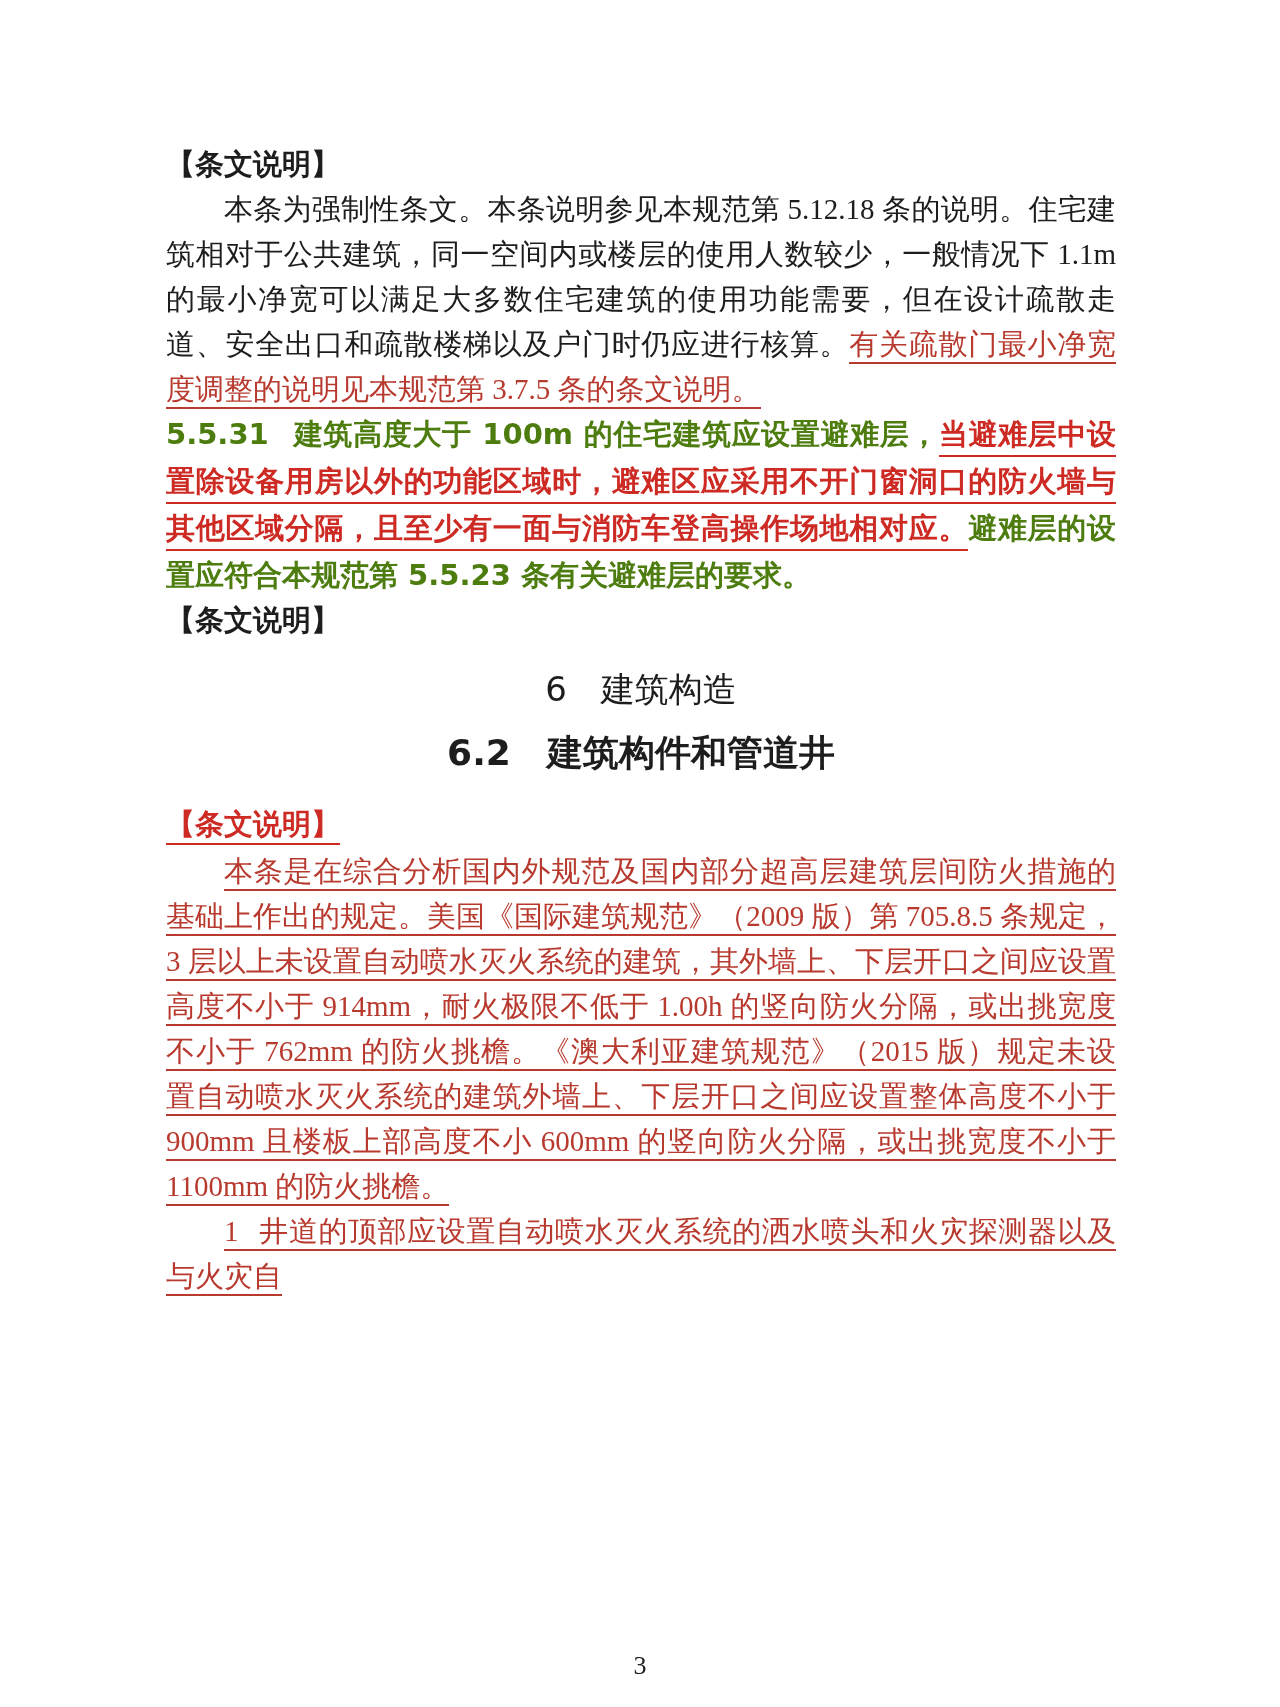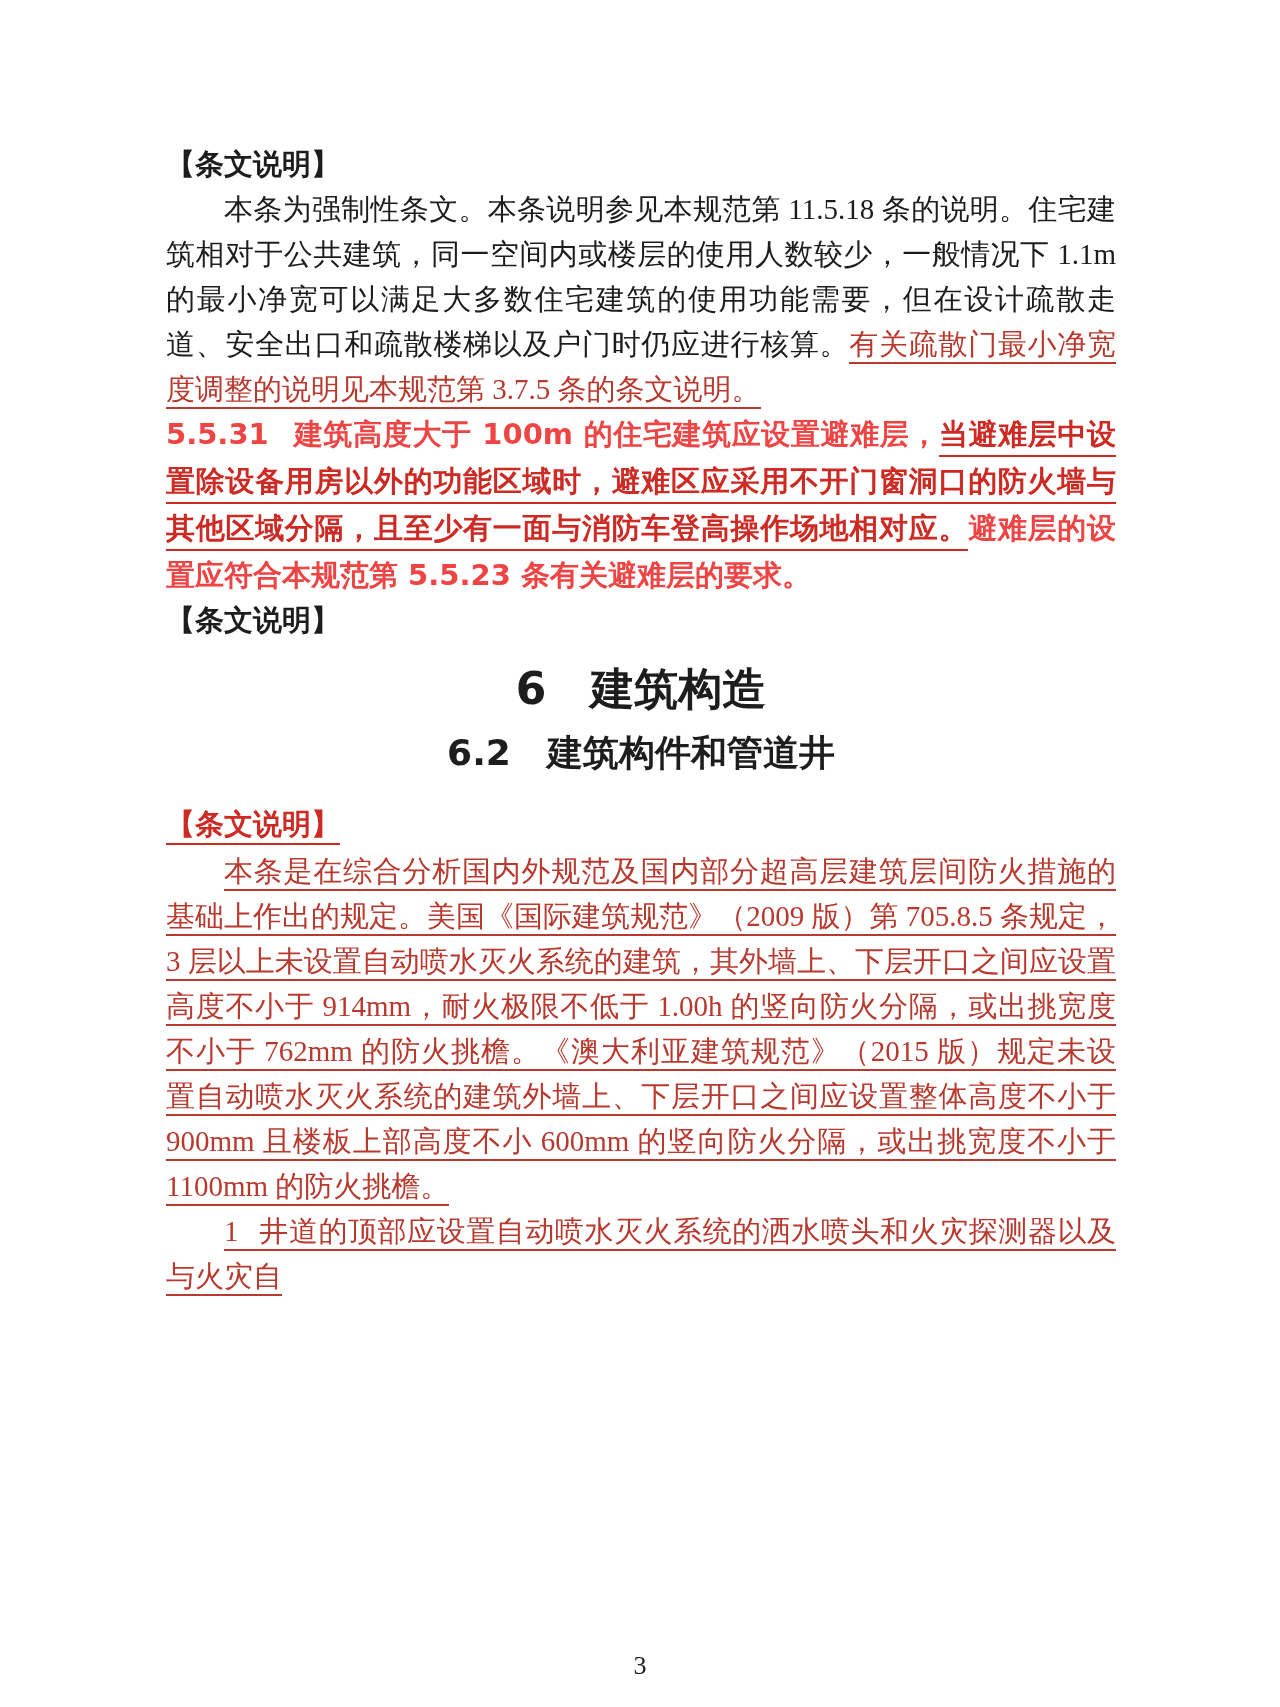--- a/index.html
+++ b/index.html
@@ -18,21 +18,21 @@
     font-size:29px;
     line-height:45px;
     text-align:justify;
   }
   p{margin:0;padding:0;}
   .indent{text-indent:2em;}
 
   
   .blk{color:#1d1d1d;}
   .blk-b{
-    color:#ef4444;font-weight:700;
+    color:#4d7c0f;font-weight:700;
     font-family:"DejaVu Sans","Liberation Sans",sans-serif;
   }
   .red{color:#b8392e;}
   .red-b{
     color:#cd2a24;font-weight:700;
     font-family:Liberation Mono, monospace;
   }
   .u{border-bottom:2px solid currentColor;padding-bottom:2px;}
 
   .explain-label{
@@ -46,22 +46,22 @@
     font-family:"DejaVu Sans","Liberation Sans",sans-serif;
     color:#cd2a24;
     line-height:50px;
   }
   .clause-num{margin-right:0.85em;}
   .item-num{margin-right:0.7em;}
 
   .h-chapter{
     text-align:center;
     font-family:"DejaVu Sans","Liberation Sans",sans-serif;
-    font-weight:700;
-    font-size:44px;
+    font-weight:400;
+    font-size:34px;
     line-height:64px;
     margin-top:14px;
     text-indent:0;
   }
   .h-section{
     text-align:center;
     font-family:"DejaVu Sans","Liberation Sans",sans-serif;
     font-weight:700;
     font-size:36px;
     line-height:64px;
@@ -80,21 +80,21 @@
 </style>
 </head>
 <body>
 
 <div class="page">
   <div class="content">
 
     <p class="explain-label">【条文说明】</p>
 
     <p class="indent">
-      <span class="blk">本条为强制性条文。本条说明参见本规范第 11.5.18 条的说明。住宅建筑相对于公共建筑，同一空间内或楼层的使用人数较少，一般情况下 1.1m 的最小净宽可以满足大多数住宅建筑的使用功能需要，但在设计疏散走道、安全出口和疏散楼梯以及户门时仍应进行核算。</span><span class="red u">有关疏散门最小净宽度调整的说明见本规范第 3.7.5 条的条文说明。</span>
+      <span class="blk">本条为强制性条文。本条说明参见本规范第 5.12.18 条的说明。住宅建筑相对于公共建筑，同一空间内或楼层的使用人数较少，一般情况下 1.1m 的最小净宽可以满足大多数住宅建筑的使用功能需要，但在设计疏散走道、安全出口和疏散楼梯以及户门时仍应进行核算。</span><span class="red u">有关疏散门最小净宽度调整的说明见本规范第 3.7.5 条的条文说明。</span>
     </p>
 
     <p>
       <span class="blk-b clause-num">5.5.31</span><span class="blk-b">建筑高度大于 100m 的住宅建筑应设置避难层，</span><span class="red-b u">当避难层中设置除设备用房以外的功能区域时，避难区应采用不开门窗洞口的防火墙与其他区域分隔，且至少有一面与消防车登高操作场地相对应。</span><span class="blk-b">避难层的设置应符合本规范第 5.5.23 条有关避难层的要求。</span>
     </p>
 
     <p class="explain-label">【条文说明】</p>
 
 
     <p class="h-chapter">6　建筑构造</p>

